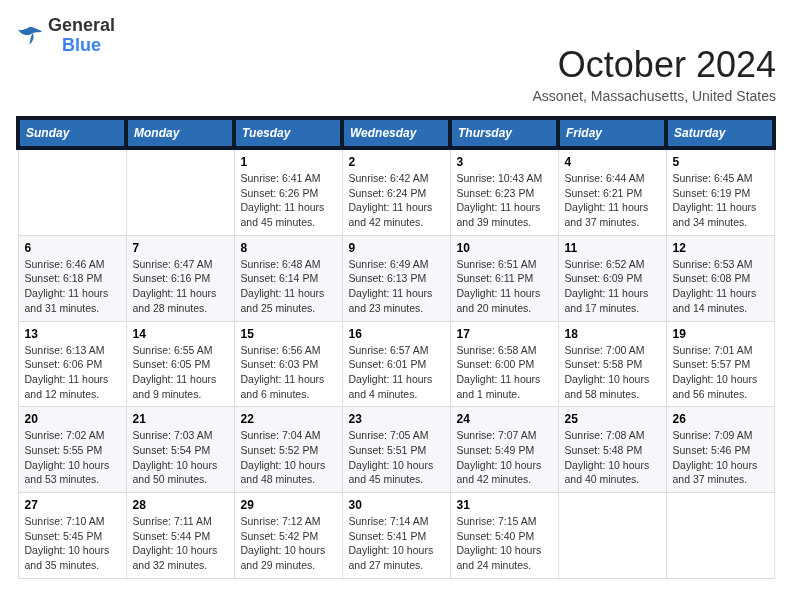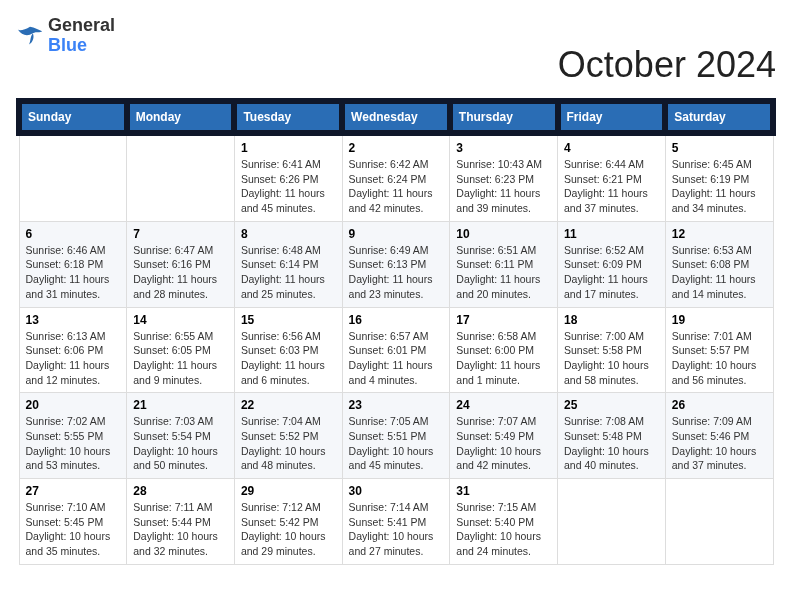--- a/index.html
+++ b/index.html
@@ -13,20 +13,21 @@
     .header {
       display: flex;
       justify-content: space-between;
       align-items: flex-start;
       margin-bottom: 12px;
     }
     .logo {
       display: flex;
       align-items: center;
       gap: 4px;
+      text-align: center;
     }
     .logo-text {
       font-size: 18px;
       font-weight: bold;
       line-height: 1.1;
     }
     .logo-general { color: #333; }
     .logo-blue { color: #3b82f6; }
     .logo-bird {
       width: 28px;
@@ -51,21 +52,22 @@
     }
     thead tr {
       background-color: #2a6db5;
       color: #fff;
     }
     thead th {
       padding: 6px 6px;
       text-align: left;
       font-size: 12px;
       font-weight: 600;
-      border: 6px solid #0f172a;
+      border: 4px solid #0f172a;
+      font-style: italic;
     }
     tbody tr {
       border-bottom: 1px solid #ccc;
     }
     tbody tr:nth-child(even) {
       background: #f5f7fa;
     }
     tbody tr:nth-child(odd) {
       background: #fff;
     }
@@ -97,20 +99,21 @@
     <svg class="logo-bird" viewBox="0 0 30 30" xmlns="http://www.w3.org/2000/svg">
       <path d="M15 5 C10 8, 4 10, 2 8 C6 14, 12 16, 18 12 C22 10, 26 12, 28 10 C24 8, 20 6, 15 5Z" fill="#2a6db5"></path>
       <path d="M18 12 C20 16, 18 22, 14 24 C16 20, 15 16, 18 12Z" fill="#2a6db5"></path>
     </svg>
     <div>
       <span class="logo-text"><span class="logo-general">General</span><br><span class="logo-blue">Blue</span></span>
     </div>
   </div>
   <div class="title-block">
     <div class="month-title">October 2024</div>
+    <div class="location">Assonet, Massachusetts, United States</div>
   </div>
 </div>
 
 <table>
   <thead>
     <tr>
     <th>Sunday</th>
         <th>Monday</th>
         <th>Tuesday</th>
         <th>Wednesday</th>

